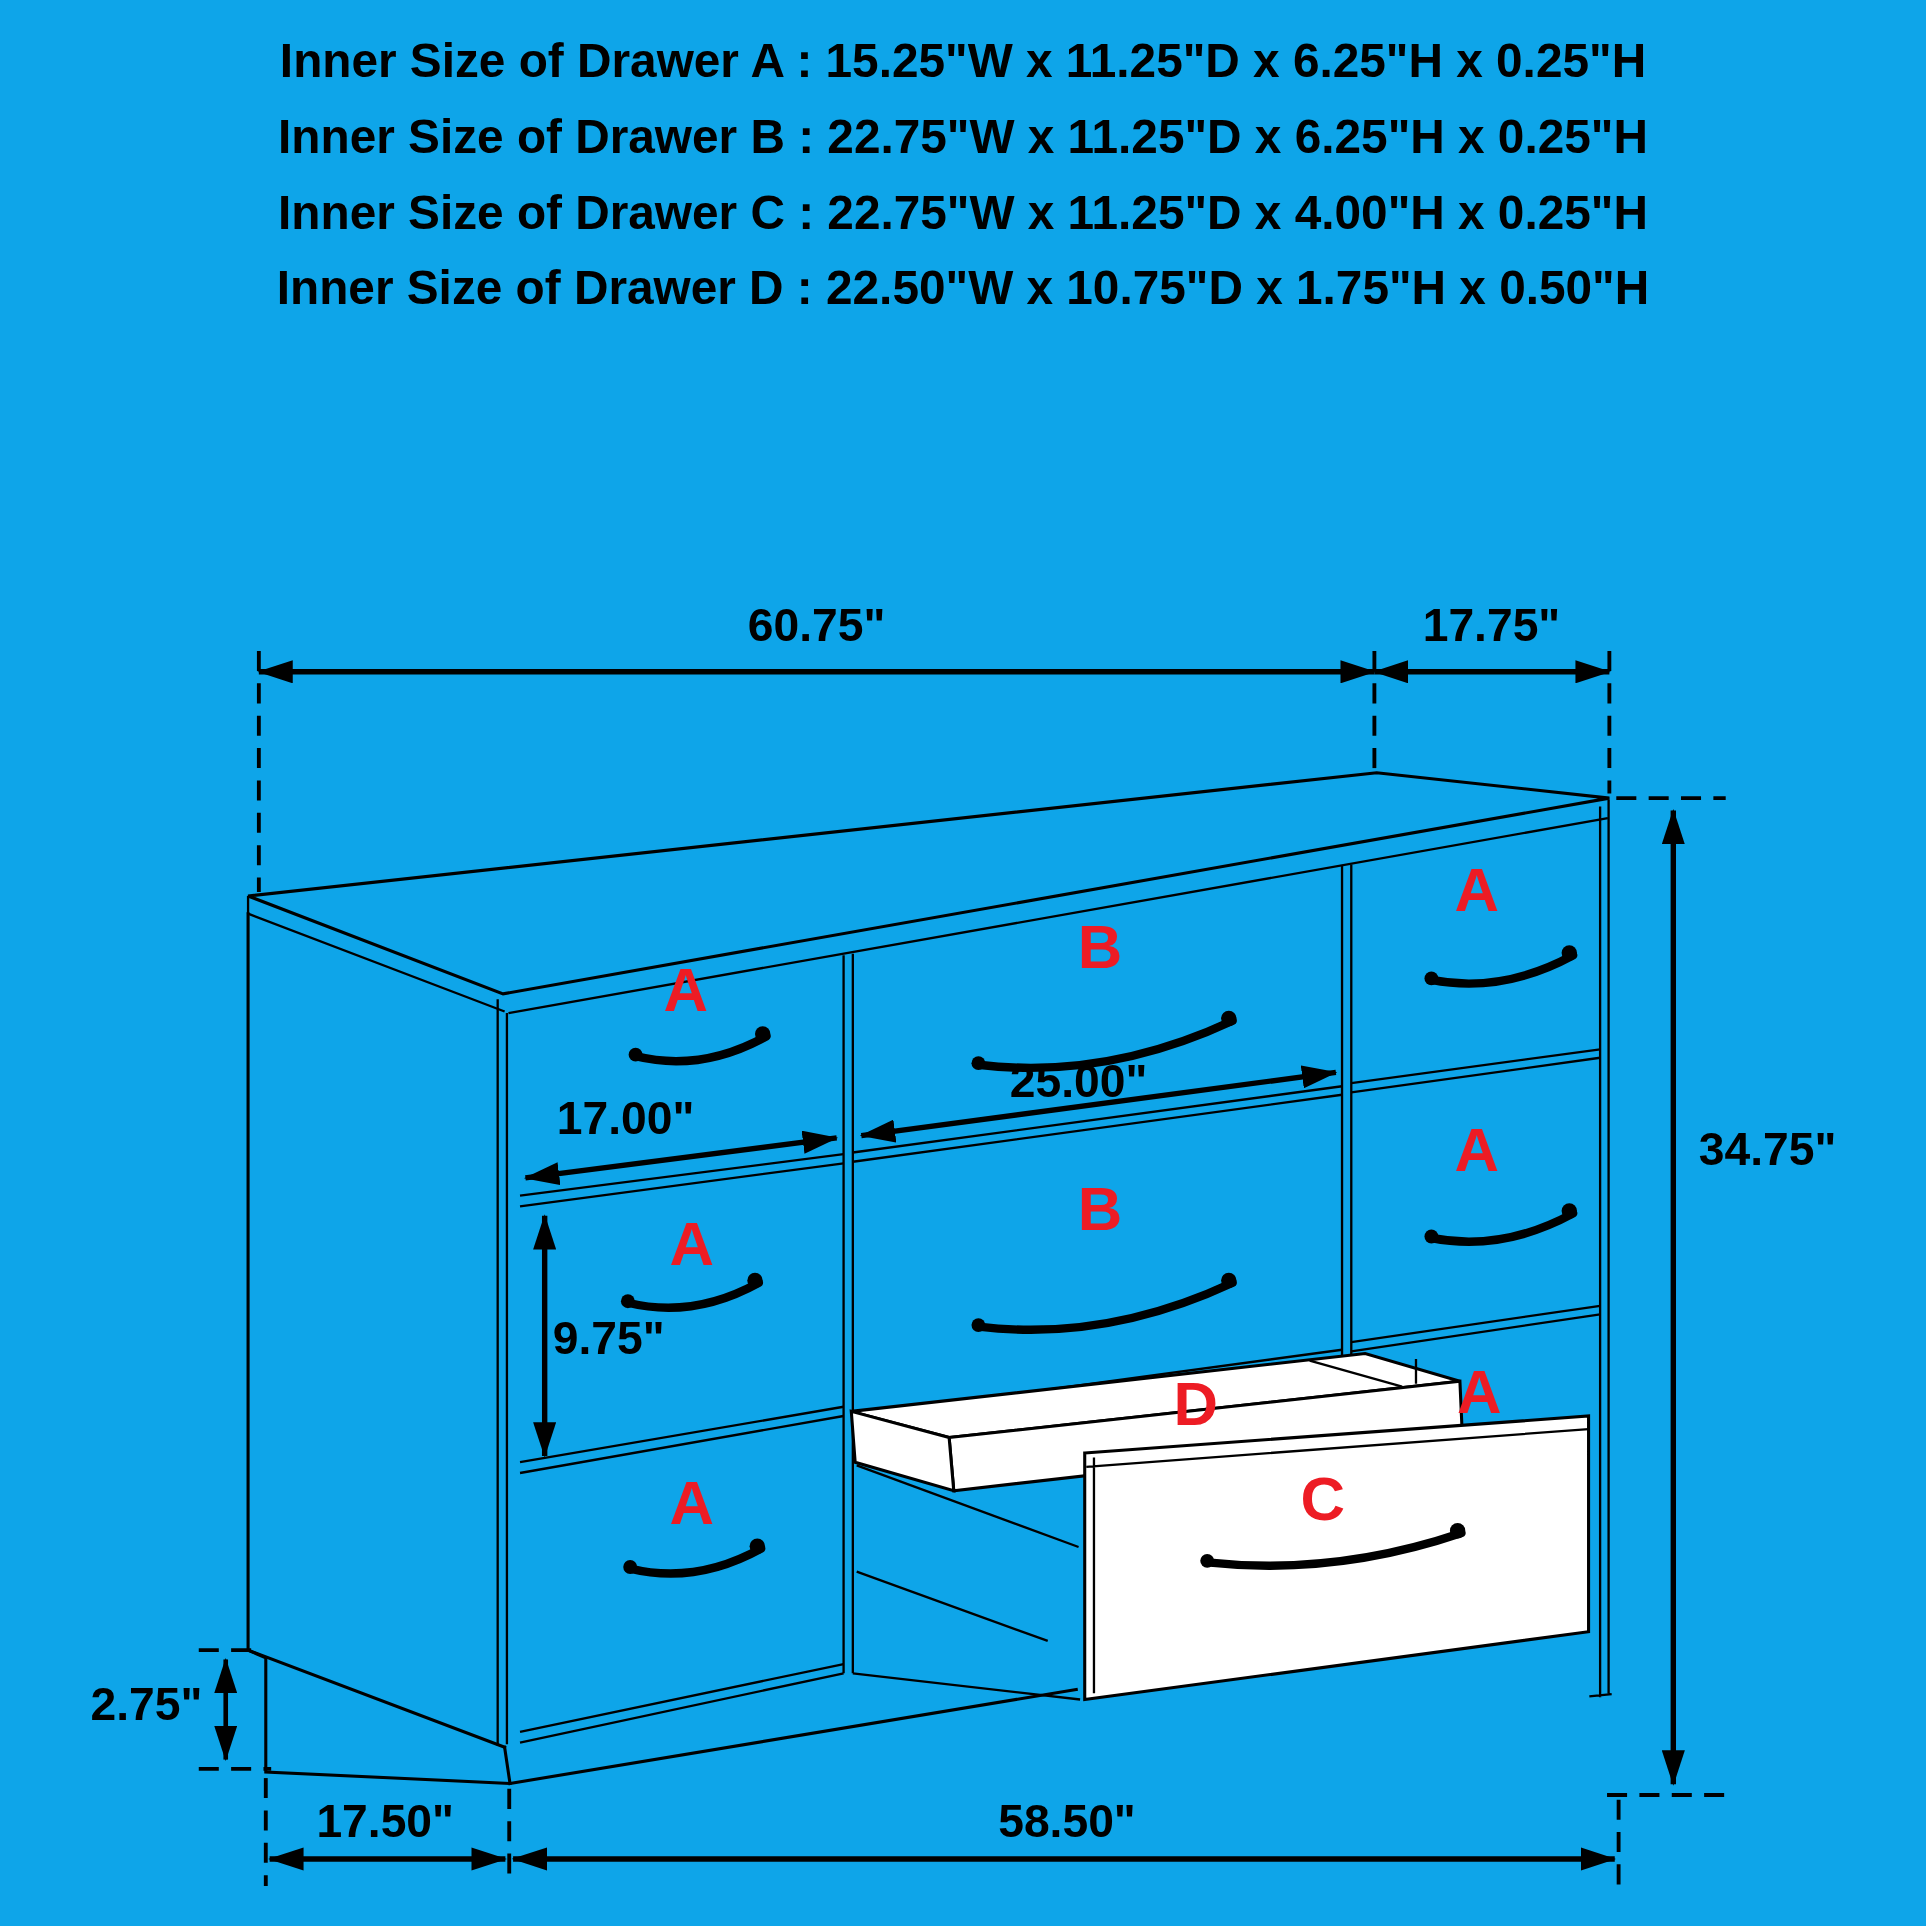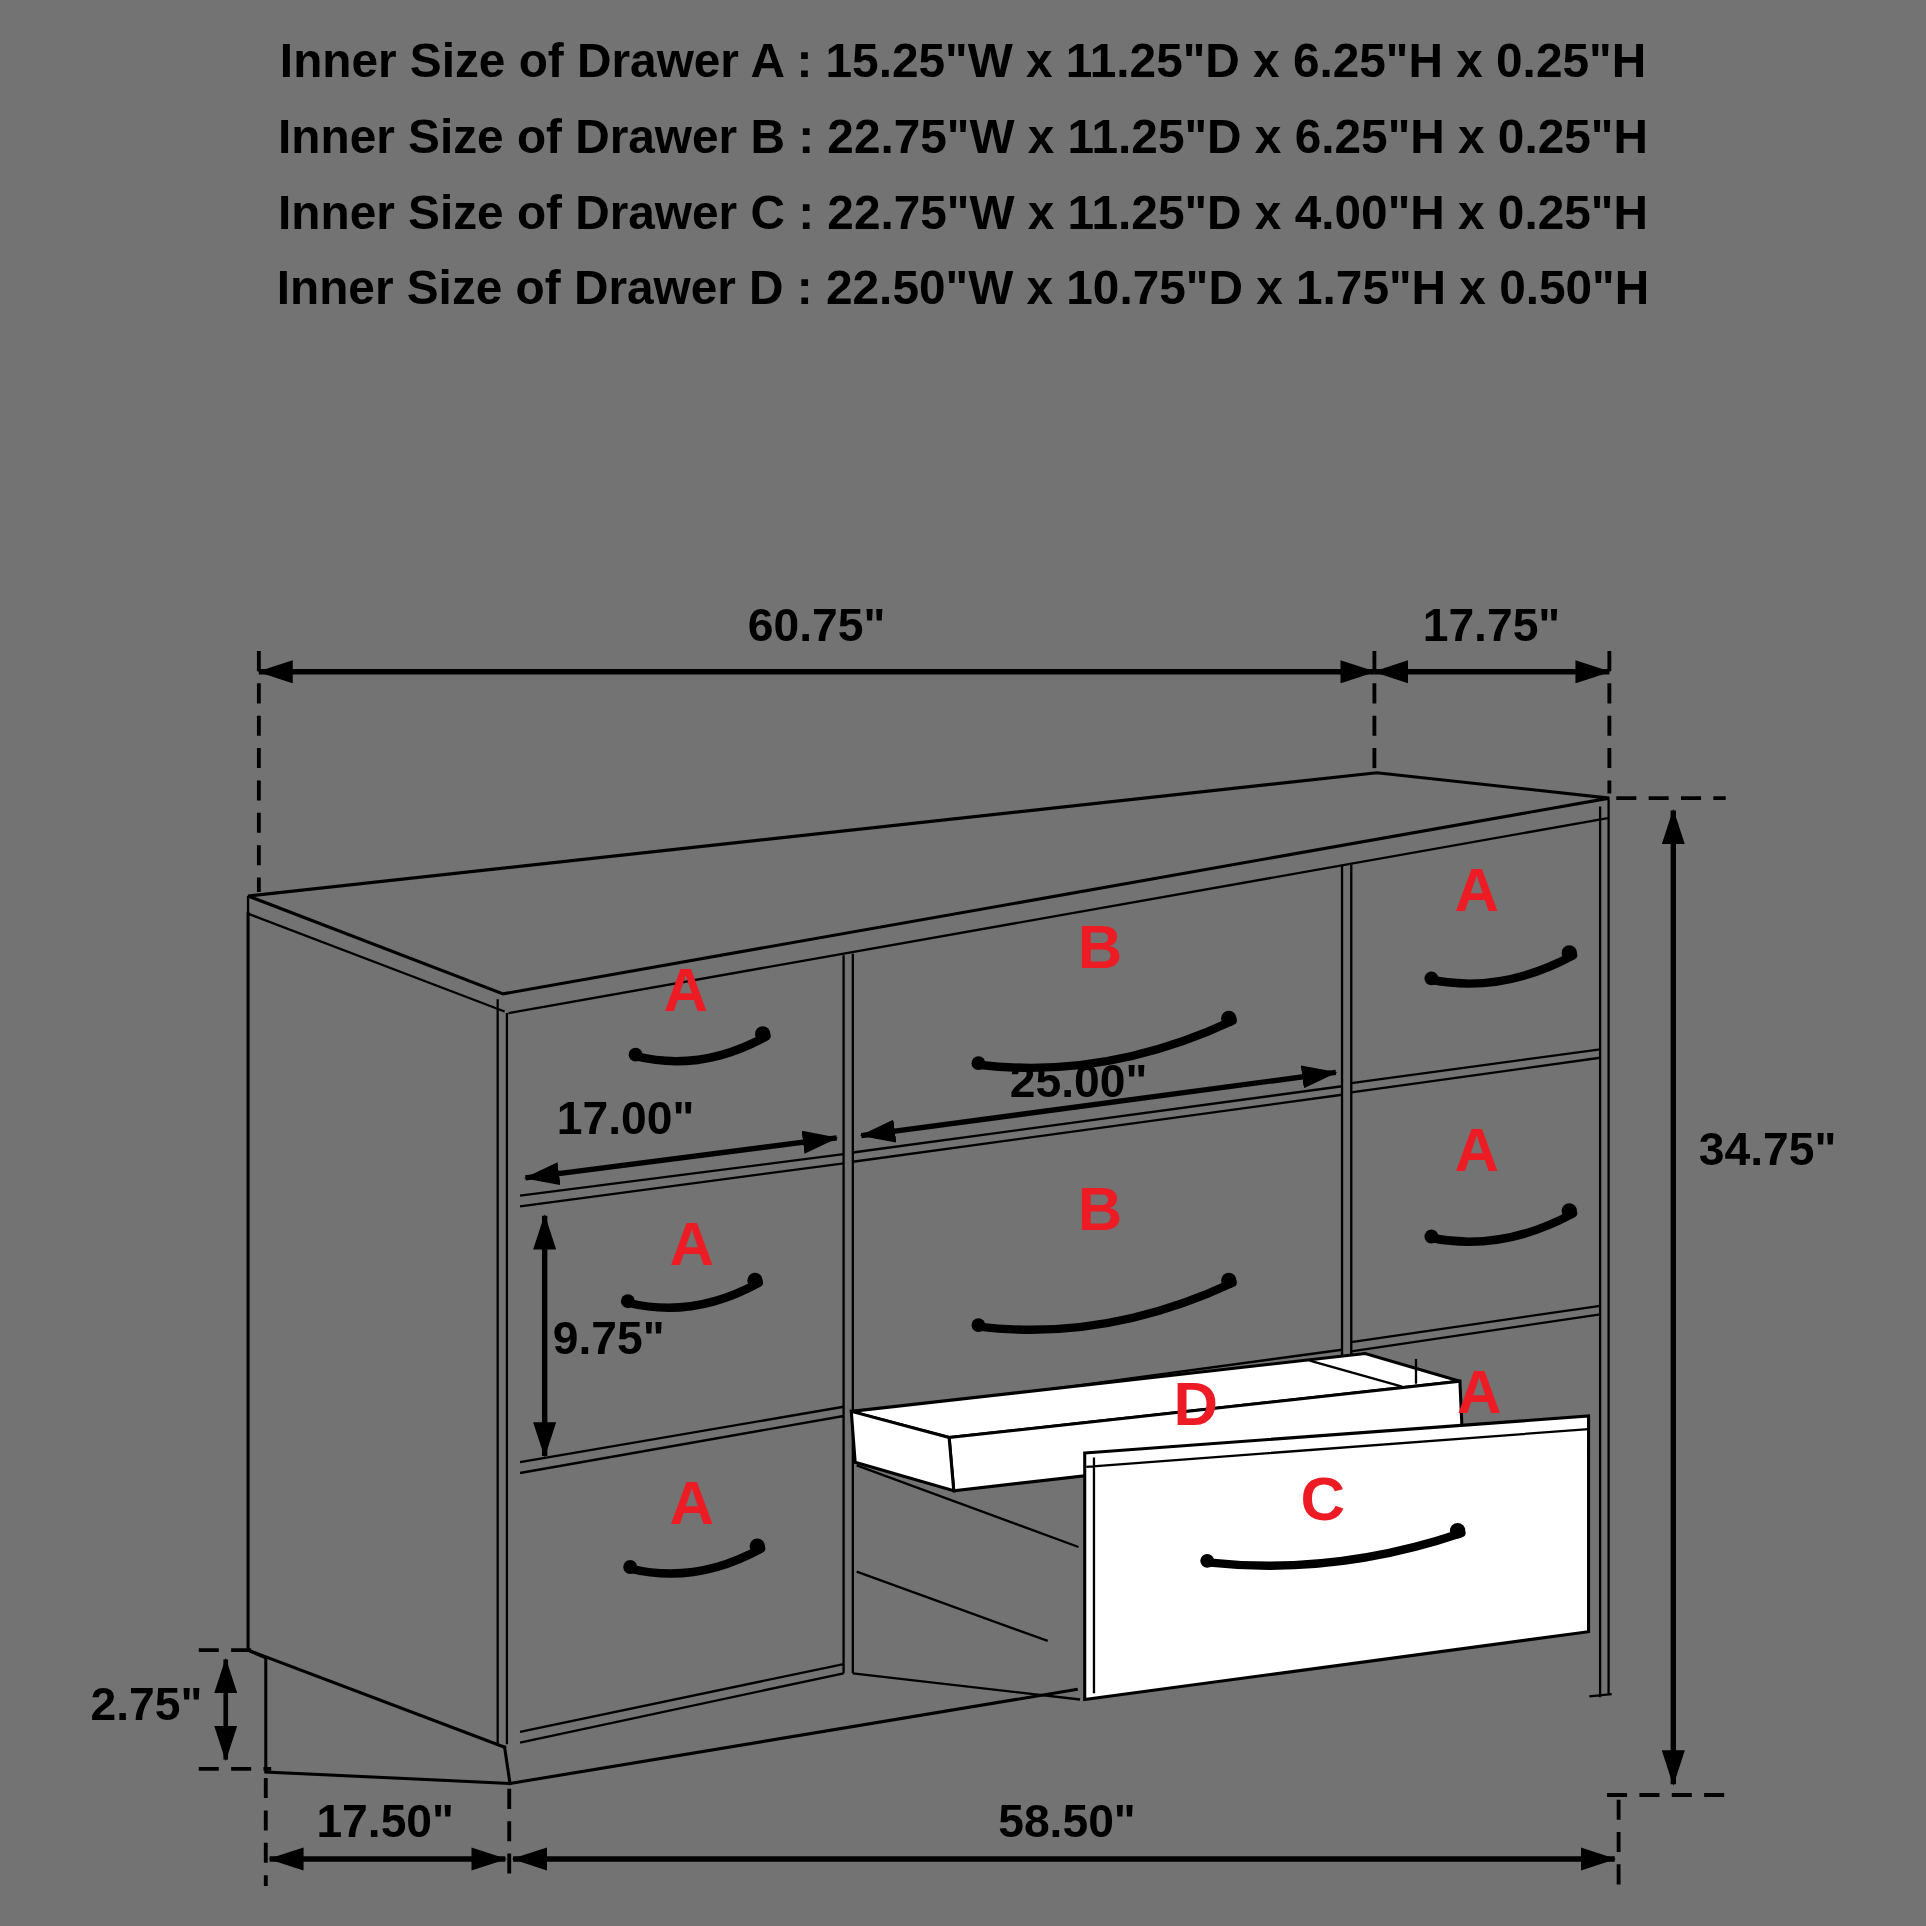--- a/index.html
+++ b/index.html
@@ -1,17 +1,17 @@
 <!DOCTYPE html>
 <html style="font-size:12.3px"><head>
 <meta charset="utf-8">
 <style>
   html,body{margin:0;padding:0;background:#ffffff;}
   body{width:1926px;height:1926px;font-family:"Liberation Sans",sans-serif;}
-  .stage{position:relative;width:1926px;height:1926px;background:#737373;overflow:hidden;}
+  .stage{position:relative;width:1926px;height:1926px;background:#0ea5e9;overflow:hidden;}
   svg{display:block}
   .ln{stroke:#000;stroke-width:4;fill:none;stroke-linecap:square;}
   .thin{stroke:#000;stroke-width:3;fill:none;}
   .dash{stroke:#000;stroke-width:5;fill:none;stroke-dasharray:26 16;}
   .dim{stroke:#000;stroke-width:7;fill:none;}
   .dimsm{stroke:#000;stroke-width:6;fill:none;}
   .handle{stroke:#000;stroke-width:11;fill:none;stroke-linecap:round;}
   .knob{fill:#000;stroke:none;}
   .dimtext{font-weight:bold;font-size:60px;fill:#000;}
   .titletext{font-weight:bold;font-size:62px;fill:#000;letter-spacing:0px;}

